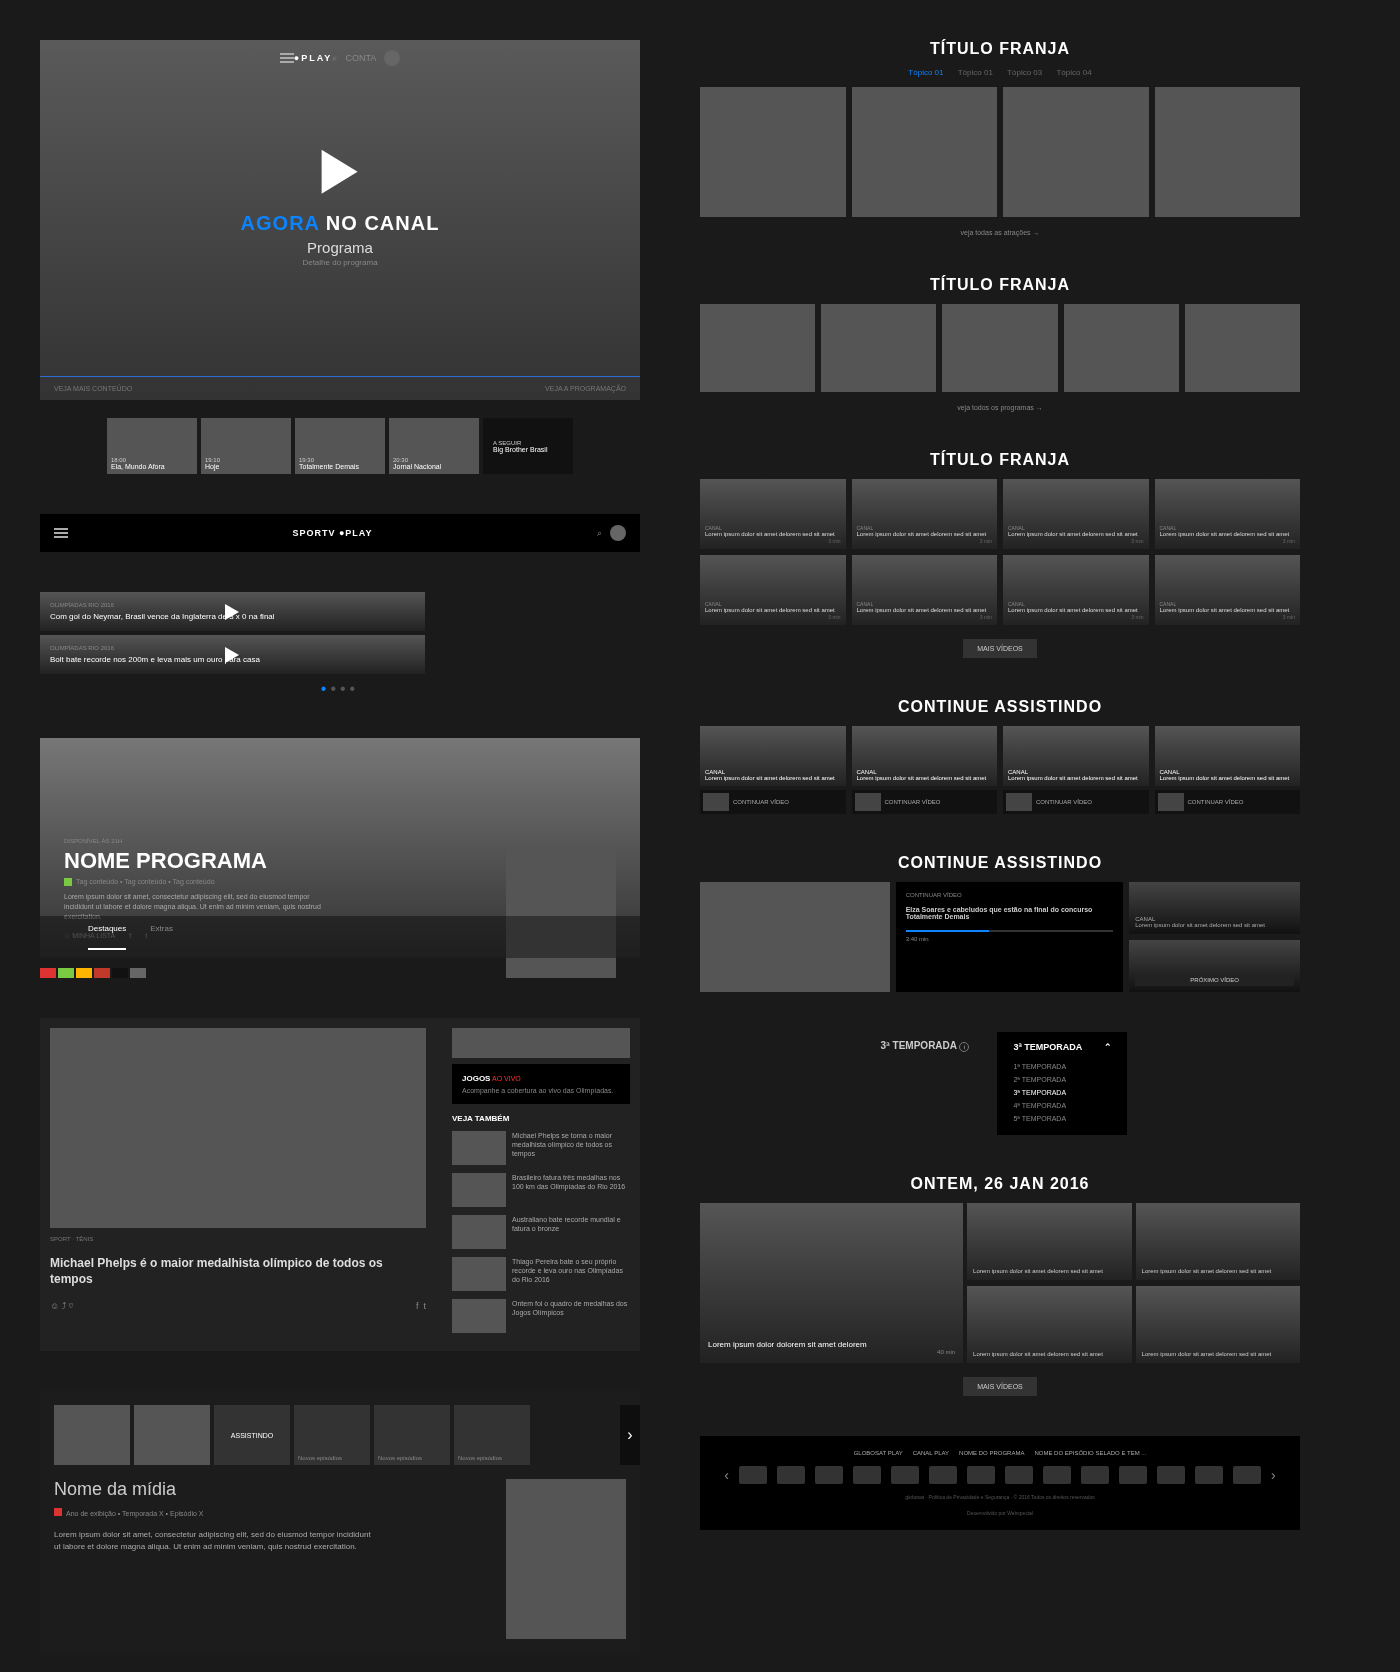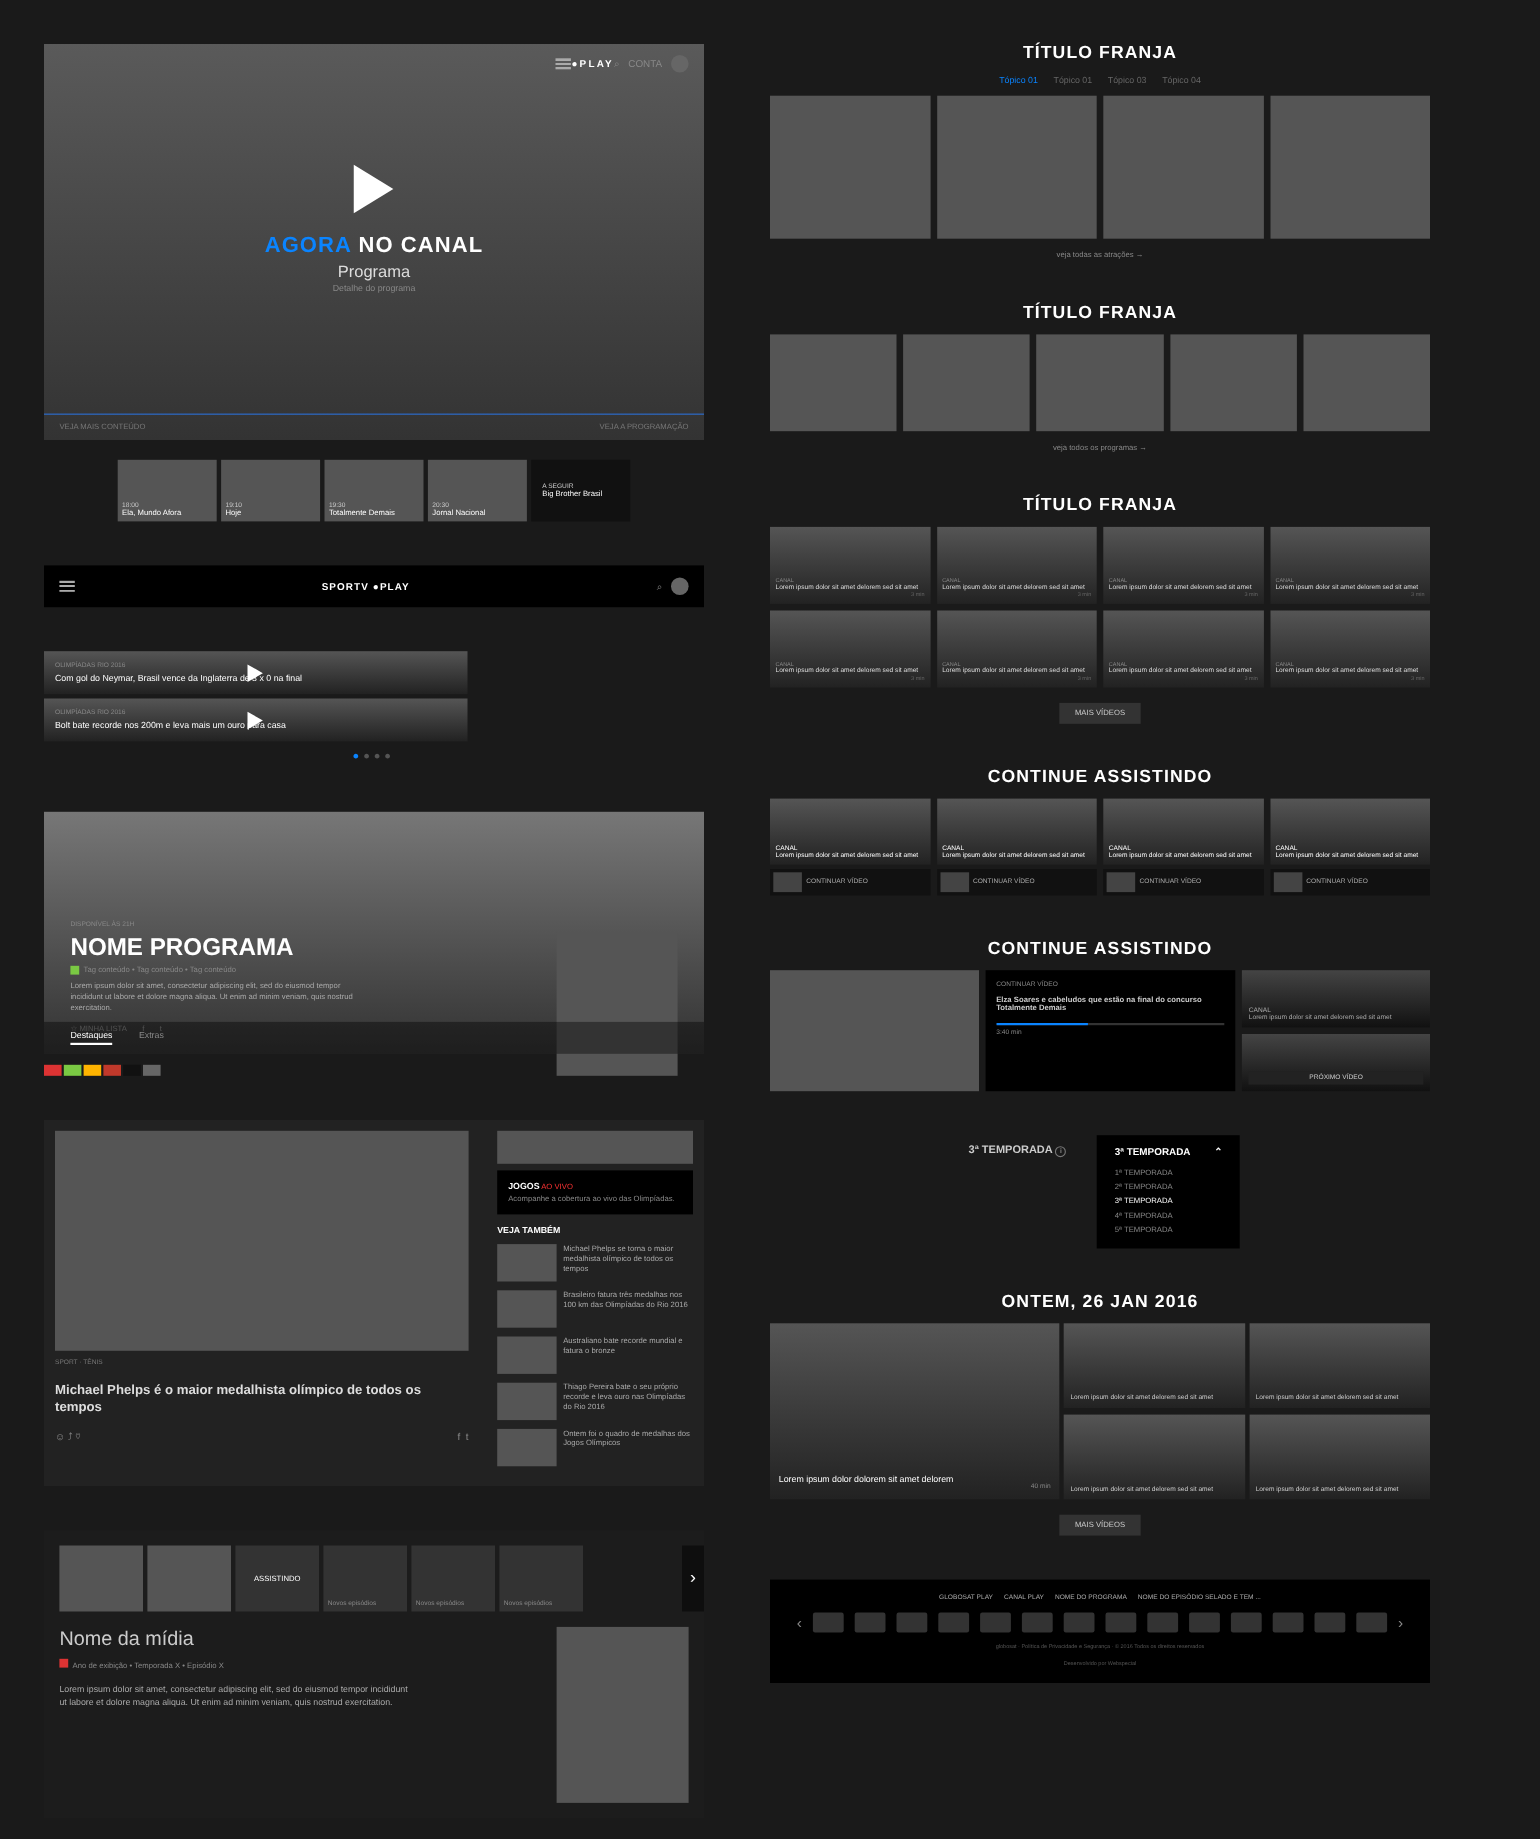--- a/index.html
+++ b/index.html
@@ -2,21 +2,21 @@
 <html><head>
 <meta charset="utf-8">
 <style>
   * { margin: 0; padding: 0; box-sizing: border-box; }
   body { background: #1a1a1a; font-family: -apple-system, Helvetica, Arial, sans-serif; color: #fff; font-size: 10px; }
   .board { display: flex; gap: 60px; padding: 40px; }
   .col { width: 600px; display: flex; flex-direction: column; gap: 40px; }
 
   
   .p1 { background: linear-gradient(#5a5a5a, #333); position: relative; height: 360px; }
-  .p1-head { display:flex; align-items:center; justify-content:flex-end; padding:10px 14px; font-size:9px; color:#aaa;}
+  .p1-head { display:flex; align-items:center; justify-content:center; padding:10px 14px; font-size:9px; color:#aaa;}
   .p1-head .logo { font-weight:700; letter-spacing:2px; color:#fff; }
   .burger { width:14px; height:10px; background: linear-gradient(#aaa 2px, transparent 2px, transparent 4px,#aaa 4px,#aaa 6px,transparent 6px,transparent 8px,#aaa 8px); }
   .p1-center { position:absolute; top:50%; left:50%; transform:translate(-50%,-60%); text-align:center; }
   .play-big { width:0; height:0; border-left:36px solid #fff; border-top:22px solid transparent; border-bottom:22px solid transparent; margin:0 auto 18px; }
   .play-med { width:0; height:0; border-left:20px solid #fff; border-top:12px solid transparent; border-bottom:12px solid transparent; }
   .agora { font-size:20px; font-weight:800; letter-spacing:1px; }
   .agora .blue { color:#0a84ff; }
   .agora-sub { font-size:15px; color:#ddd; margin-top:4px;}
   .agora-det { font-size:8px; color:#888; margin-top:2px;}
   .p1-foot { position:absolute; bottom:0; left:0; right:0; display:flex; justify-content:space-between; padding:8px 14px; font-size:7px; color:#777; border-top:1px solid #2b6fd6;}
@@ -42,21 +42,21 @@
   .kicker { font-size:6px; color:#888; margin-bottom:4px; text-transform:uppercase;}
   .p3-title { font-size:13px; font-weight:700; line-height:1.2;}
   .dots { text-align:center; font-size:16px; letter-spacing:4px; color:#555; margin-top:6px;}
   .dots .on { color:#0a84ff;}
 
   
   .p4 { background:linear-gradient(#777,#333); padding:100px 24px 0; position:relative; height:220px;}
   .p4-title { font-size:22px; font-weight:800; }
   .p4-sub { font-size:7px; color:#aaa; margin-top:6px; max-width:260px; line-height:1.4;}
   .p4-tabs { position:absolute; bottom:0; left:0; right:0; background:rgba(0,0,0,.4); padding:8px 24px; display:flex; gap:24px; font-size:8px; color:#888;}
-  .p4-tabs .on { color:#fff; border-bottom:2px solid #fff; padding-bottom:2px;}
+  .p4-tabs .on { color:#fff; border-bottom:2px solid #fff; padding-bottom:15px;margin-left:24px;}
   .p4-thumb { position:absolute; right:24px; bottom:-20px; width:110px; height:130px; background:#555;}
   .p4-chips { display:flex; gap:2px; margin-top:10px;}
   .chip { width:16px; height:10px;}
   .p4-meta { font-size:7px; color:#888; margin-top:4px;}
   .p4-meta .sq { display:inline-block; width:8px; height:8px; background:#7ac943; margin-right:4px; vertical-align:middle;}
   .p4-add { font-size:7px; color:#888; margin-top:10px; display:flex; gap:14px; align-items:center;}
 
   
   .p5 { background:#222; display:grid; grid-template-columns:1fr .5fr; gap:6px; padding:0;}
   .p5-left { padding:10px;}

